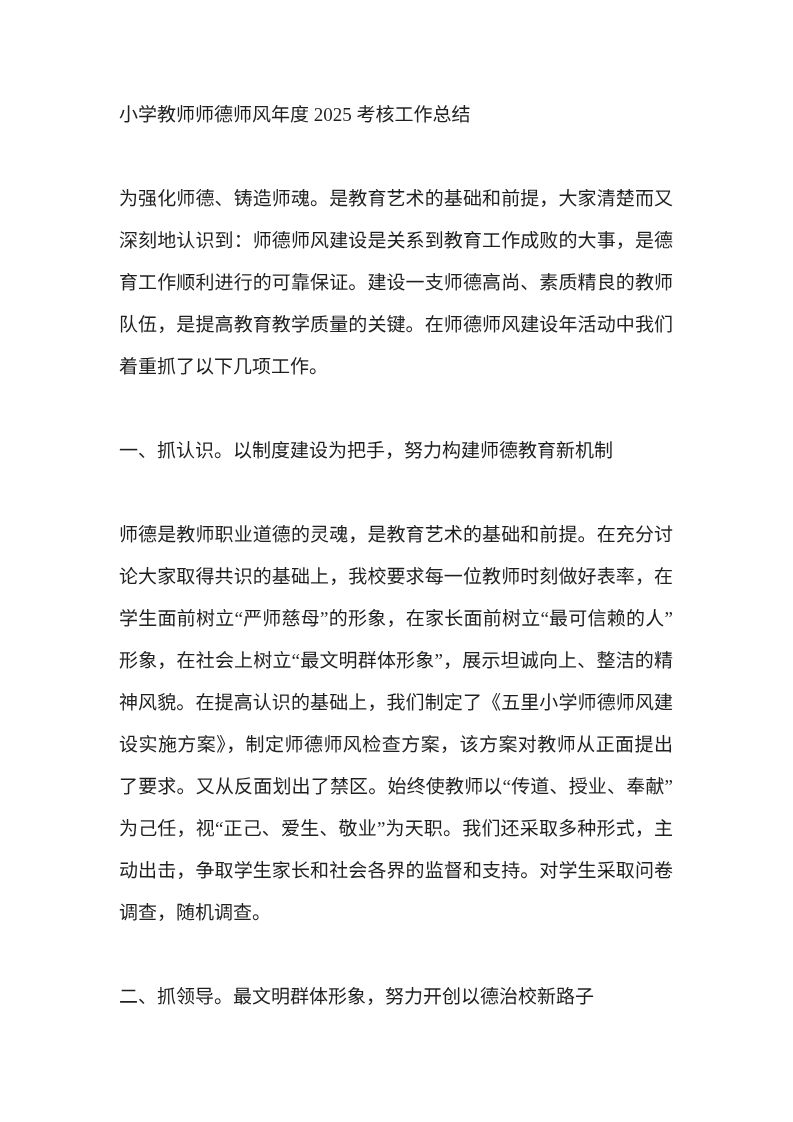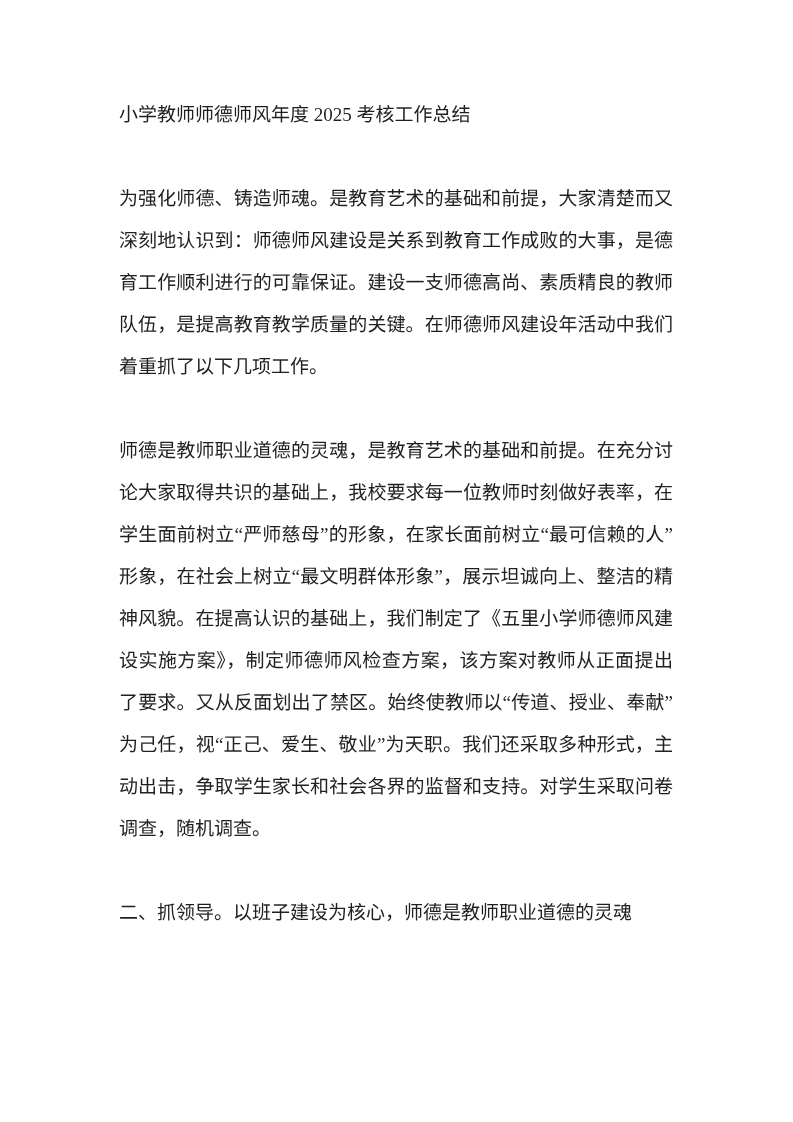--- a/index.html
+++ b/index.html
@@ -30,17 +30,18 @@
   }
 </style>
 </head>
 <body>
 
 <div class="page">
   <p class="para doc-title">小学教师师德师风年度 2025 考核工作总结</p>
 
   <p class="para">为强化师德、铸造师魂。是教育艺术的基础和前提，大家清楚而又深刻地认识到：师德师风建设是关系到教育工作成败的大事，是德育工作顺利进行的可靠保证。建设一支师德高尚、素质精良的教师队伍，是提高教育教学质量的关键。在师德师风建设年活动中我们着重抓了以下几项工作。</p>
 
+  <p class="para">一、抓认识。以制度建设为把手，努力构建师德教育新机制</p>
 
   <p class="para">师德是教师职业道德的灵魂，是教育艺术的基础和前提。在充分讨论大家取得共识的基础上，我校要求每一位教师时刻做好表率，在学生面前树立“严师慈母”的形象，在家长面前树立“最可信赖的人”形象，在社会上树立“最文明群体形象”，展示坦诚向上、整洁的精神风貌。在提高认识的基础上，我们制定了《五里小学师德师风建设实施方案》，制定师德师风检查方案，该方案对教师从正面提出了要求。又从反面划出了禁区。始终使教师以“传道、授业、奉献”为己任，视“正己、爱生、敬业”为天职。我们还采取多种形式，主动出击，争取学生家长和社会各界的监督和支持。对学生采取问卷调查，随机调查。</p>
 
-  <p class="para">二、抓领导。以班子建设为核心，师德是教师职业道德的灵魂</p>
+  <p class="para">二、抓领导。最文明群体形象，努力开创以德治校新路子</p>
 </div>
 
 </body></html>

